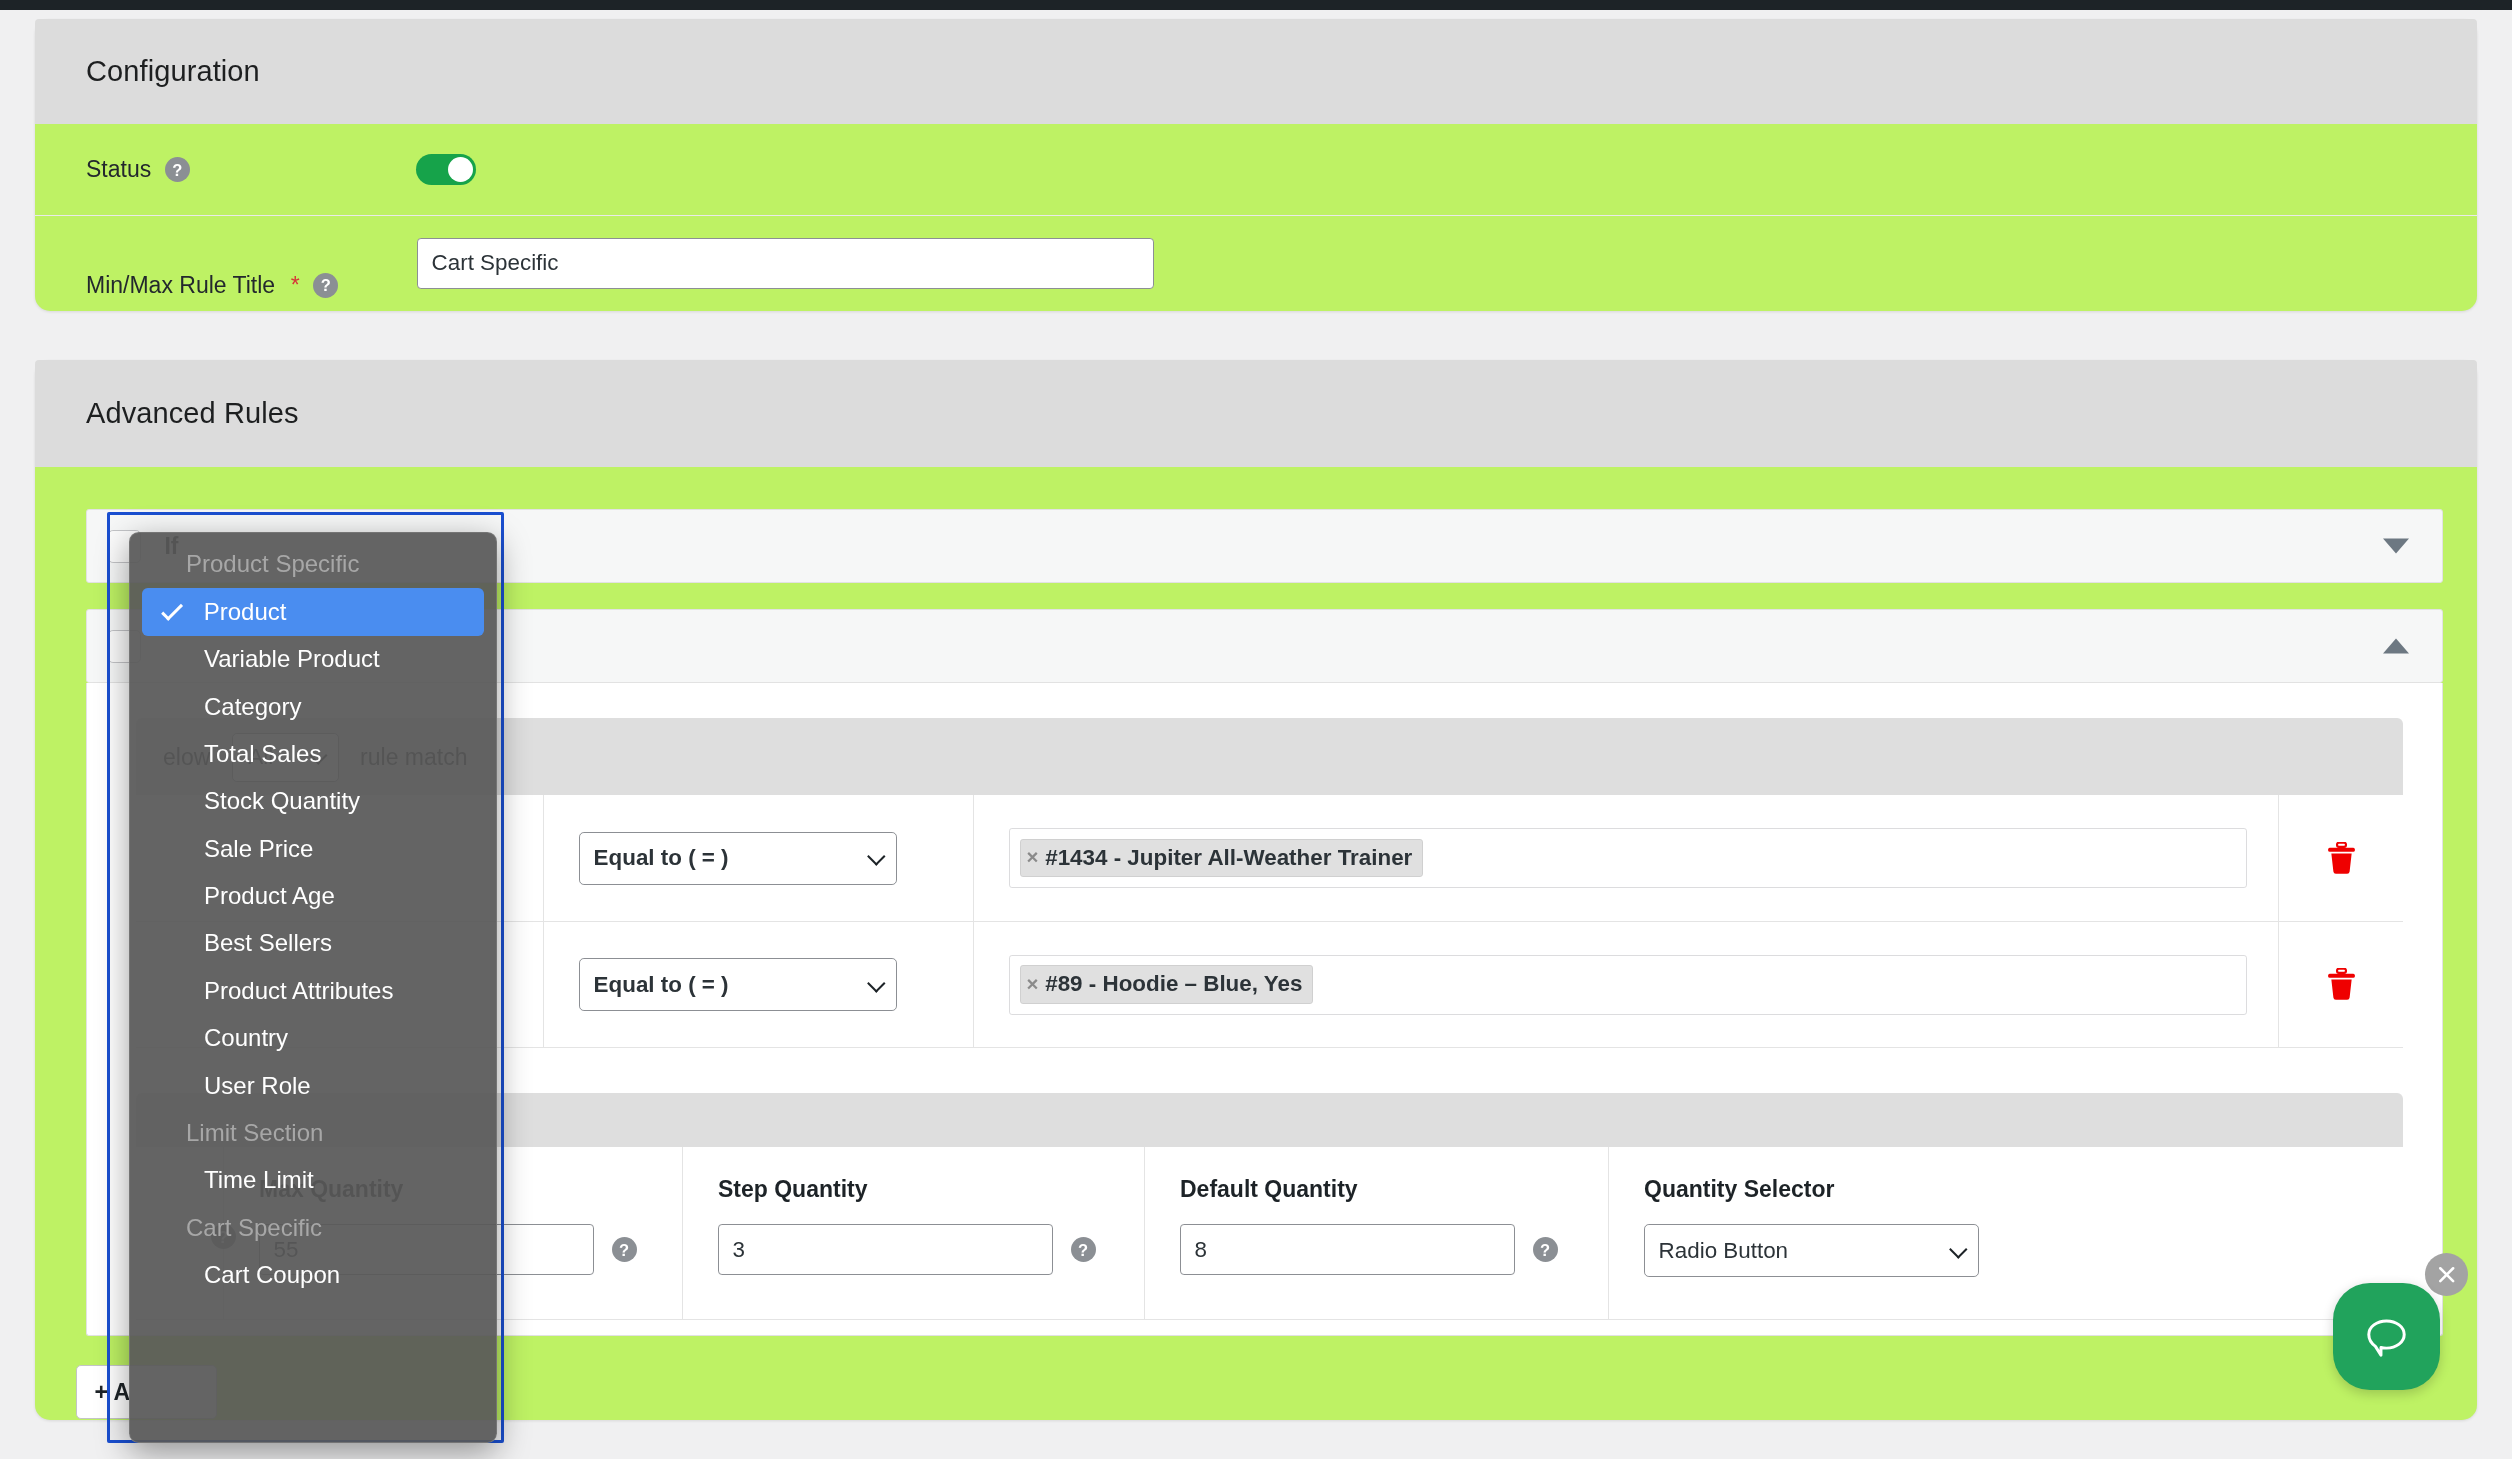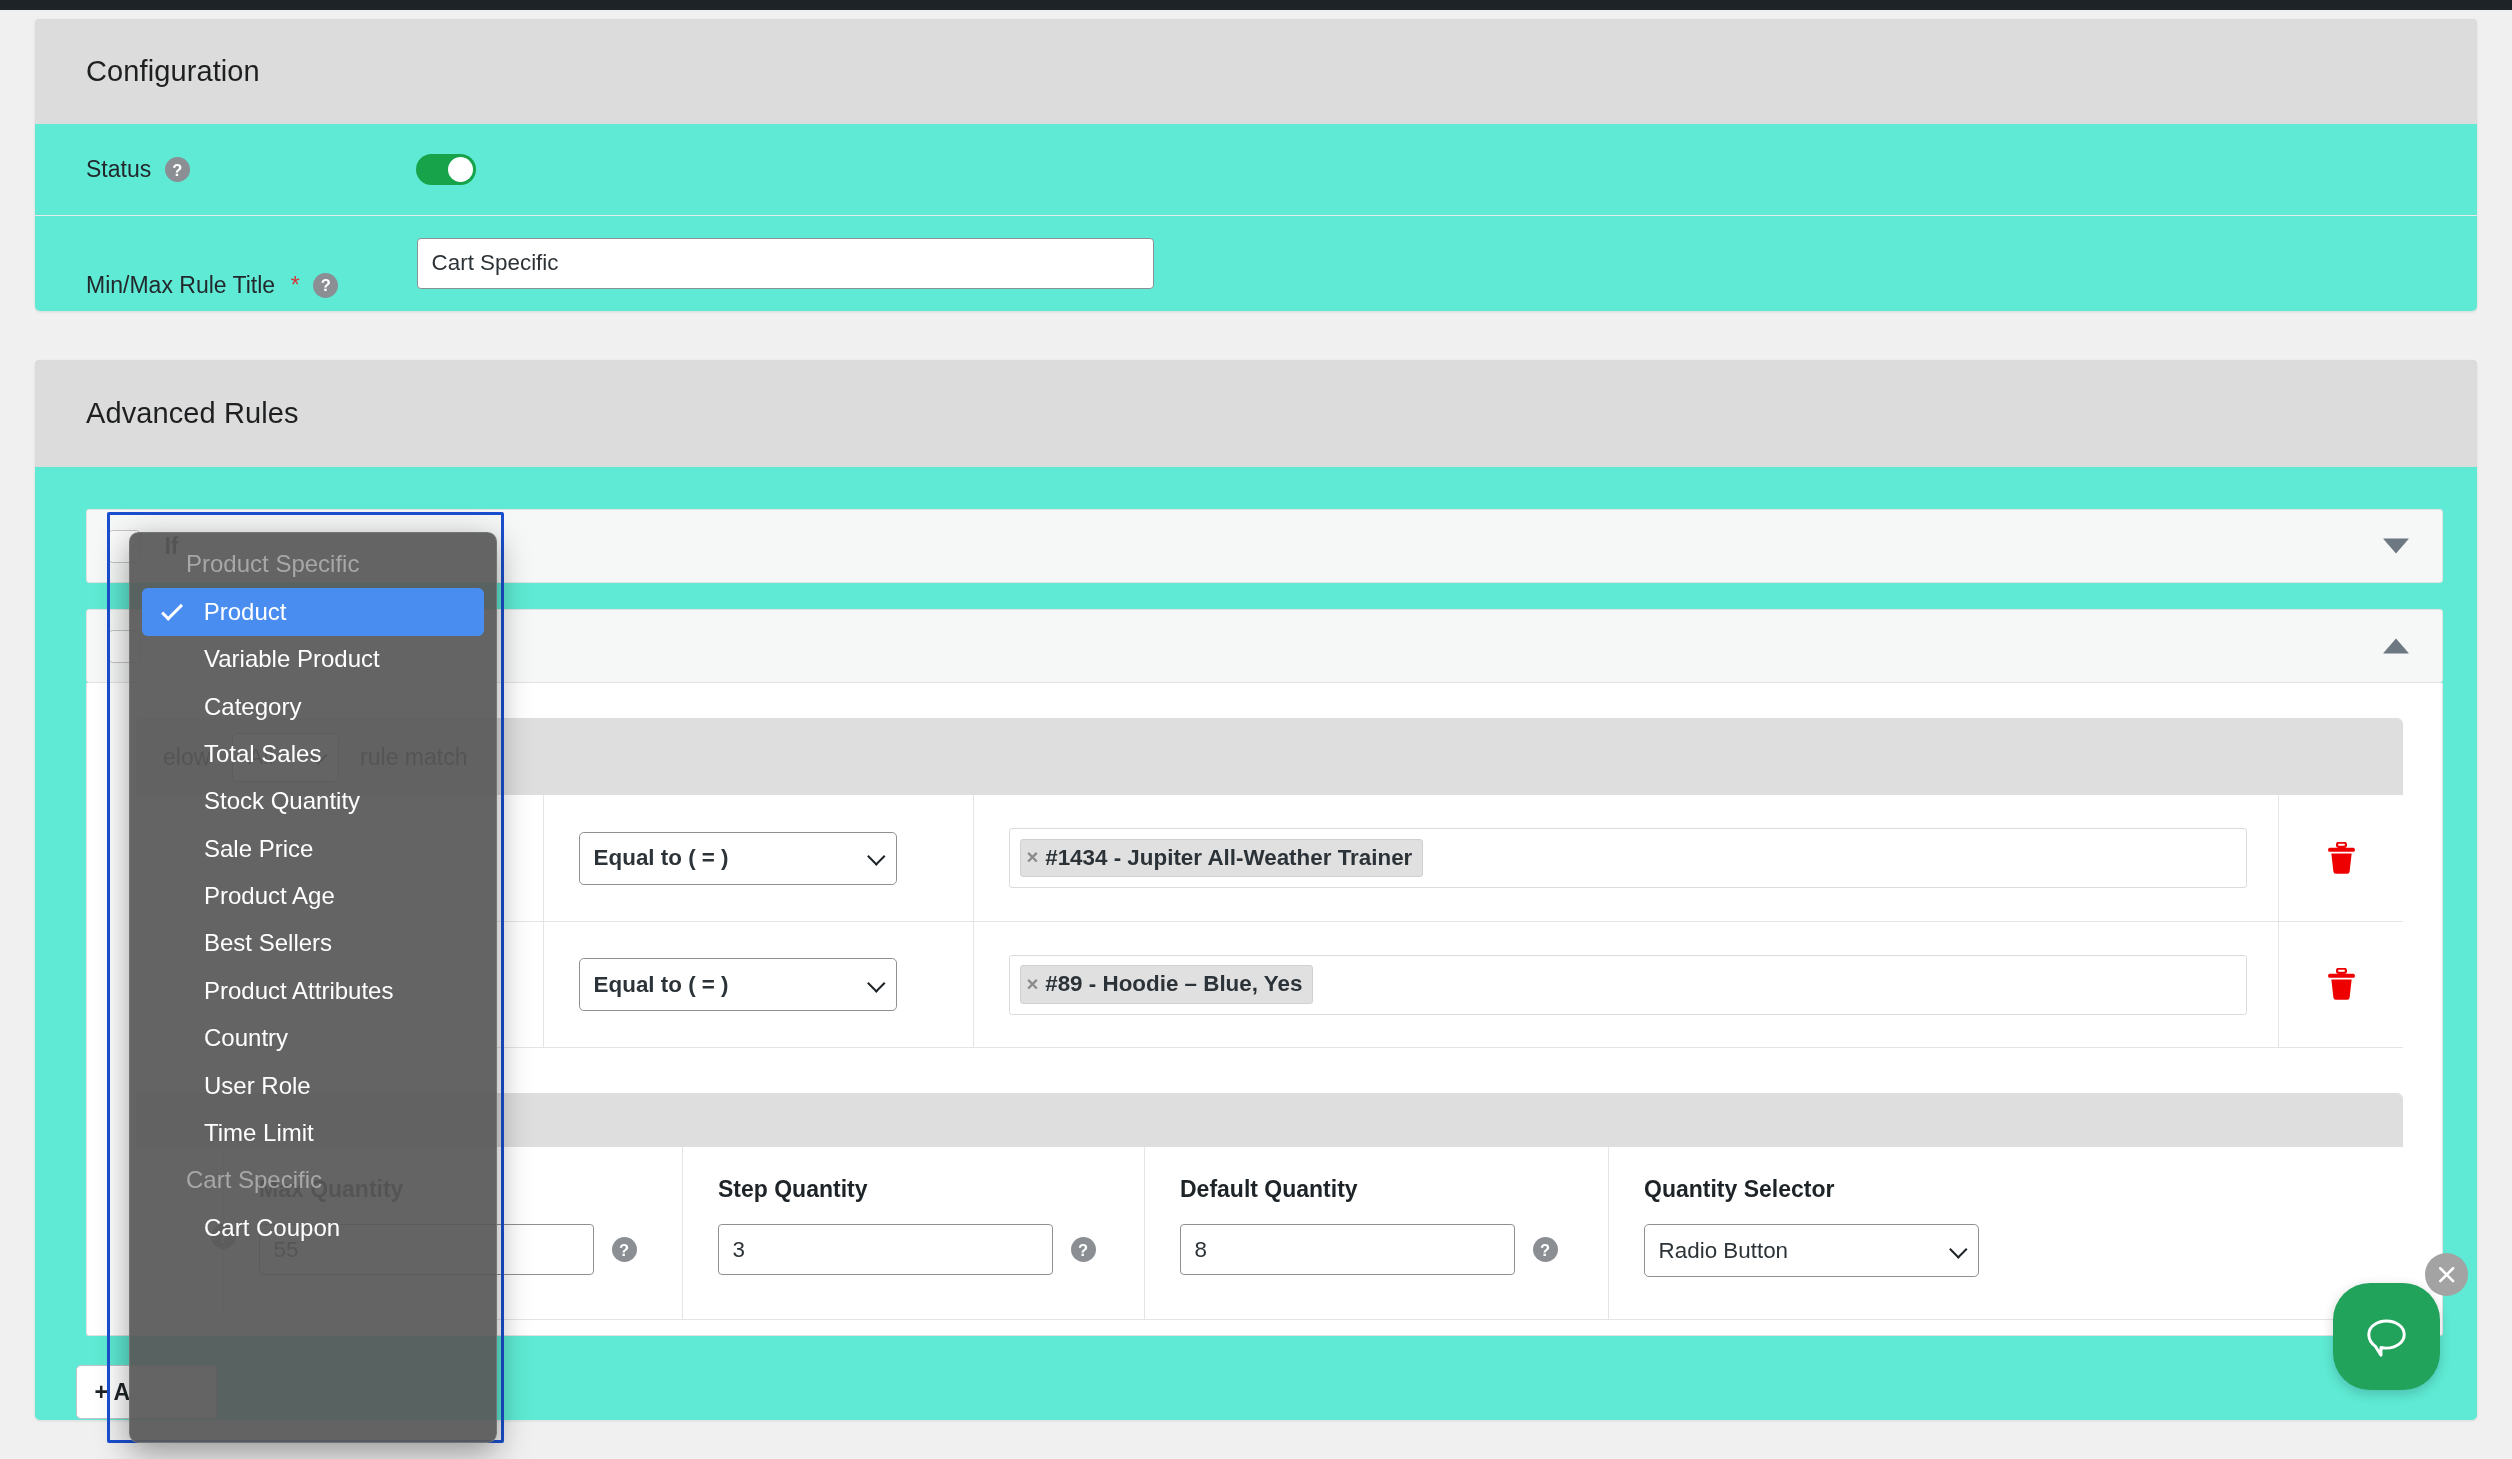--- a/index.html
+++ b/index.html
@@ -12,22 +12,22 @@
   body { position: relative; }
 
   .top-bar {
     position: absolute; top: 0; left: 0; width: 2512px; height: 9.7px;
     background: #1d2327;
   }
 
   
   .panel {
     position: absolute;
-    background: #5eead4;
-    border-radius: 5px;
+    background: #bef264;
+    border-radius: 15px;
     box-shadow: 0 1px 2.9px rgba(0,0,0,.10);
   }
   .panel-head {
     background: #dcdcdc;
     border-radius: 3.9px 3.9px 0 0;
     display: flex; align-items: center;
     padding-left: 51px;
   }
   .panel-head-title {
     font-size: 29px; font-weight: 400; color: #1d1f20;
@@ -451,20 +451,21 @@
     <div class="popup-item"><span>Variable Product</span></div>
     <div class="popup-item"><span>Category</span></div>
     <div class="popup-item"><span>Total Sales</span></div>
     <div class="popup-item"><span>Stock Quantity</span></div>
     <div class="popup-item"><span>Sale Price</span></div>
     <div class="popup-item"><span>Product Age</span></div>
     <div class="popup-item"><span>Best Sellers</span></div>
     <div class="popup-item"><span>Product Attributes</span></div>
     <div class="popup-item"><span>Country</span></div>
     <div class="popup-item"><span>User Role</span></div>
+    <div class="popup-group">Limit Section</div>
     <div class="popup-item"><span>Time Limit</span></div>
     <div class="popup-group">Cart Specific</div>
     <div class="popup-item"><span>Cart Coupon</span></div>
   </div>
 
 <div class="chat-close" style="left:2425px; top:1253px;">
   <svg width="21.4" height="21.4" viewBox="0 0 20 20">
     <path d="M4 4 L16 16 M16 4 L4 16" stroke="#ffffff" stroke-width="2.4" stroke-linecap="round"></path>
   </svg>
 </div>

